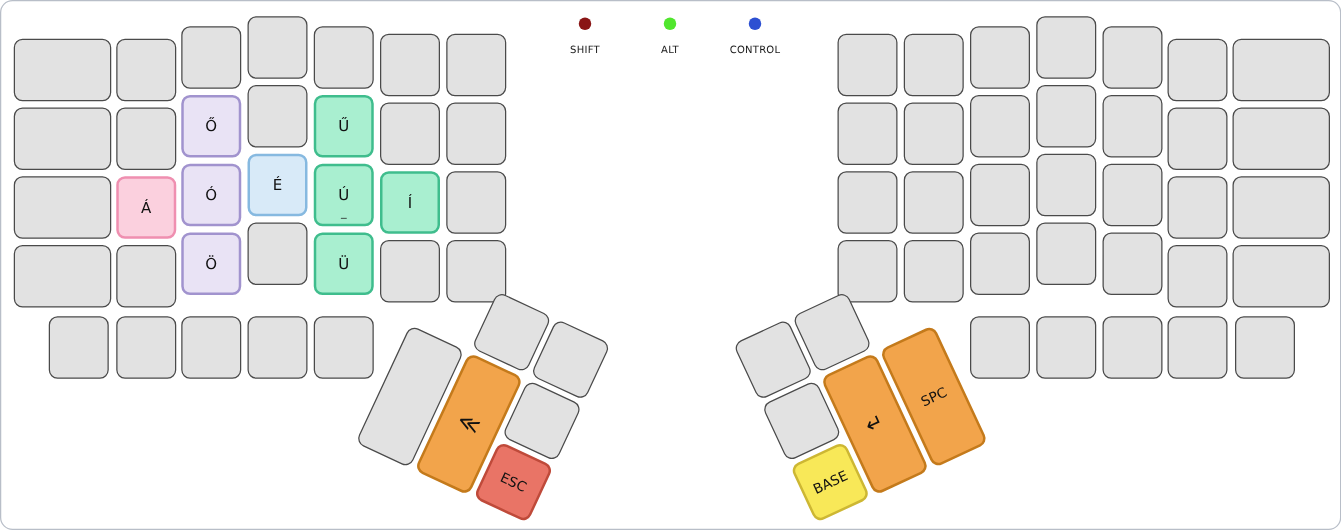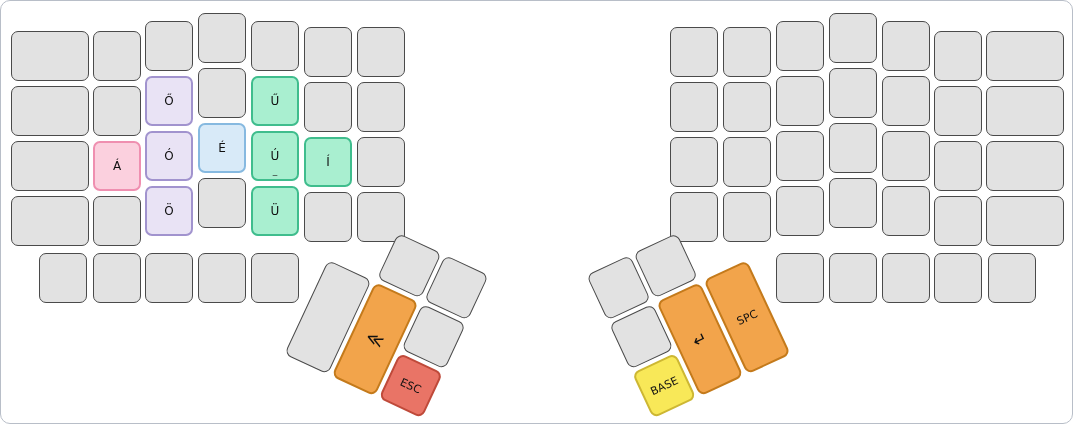--- a/index.html
+++ b/index.html
@@ -20,20 +20,34 @@
   .legend{position:absolute;top:13px;left:445px;display:flex;gap:24px;}
   .legend-item{display:flex;flex-direction:column;align-items:center;width:44px;}
   .dot{width:10px;height:10px;border-radius:50%;background:#888;}
   .legend-label{margin-top:11px;font-size:8px;color:#1a1a1a;letter-spacing:.2px;white-space:nowrap;}
 </style>
 </head>
 <body>
 
 <div class="canvas">
 
+  <div class="legend">
+    <div class="legend-item">
+      <span class="dot" style="background: rgb(138, 22, 22);"></span>
+      <span class="legend-label">SHIFT</span>
+    </div>
+    <div class="legend-item">
+      <span class="dot" style="background: rgb(81, 230, 46);"></span>
+      <span class="legend-label">ALT</span>
+    </div>
+    <div class="legend-item">
+      <span class="dot" style="background: rgb(45, 80, 210);"></span>
+      <span class="legend-label">CONTROL</span>
+    </div>
+  </div>
 
   <div class="half">
       <div class="key" style="left: 10px; top: 30px; width: 78px; height: 50px; background: rgb(226, 226, 226); border-color: rgb(74, 74, 74);"></div>
       <div class="key" style="left: 10px; top: 85px; width: 78px; height: 50px; background: rgb(226, 226, 226); border-color: rgb(74, 74, 74);"></div>
       <div class="key" style="left: 10px; top: 140px; width: 78px; height: 50px; background: rgb(226, 226, 226); border-color: rgb(74, 74, 74);"></div>
       <div class="key" style="left: 10px; top: 195px; width: 78px; height: 50px; background: rgb(226, 226, 226); border-color: rgb(74, 74, 74);"></div>
       <div class="key" style="left: 92px; top: 30px; width: 48px; height: 50px; background: rgb(226, 226, 226); border-color: rgb(74, 74, 74);"></div>
       <div class="key" style="left: 92px; top: 85px; width: 48px; height: 50px; background: rgb(226, 226, 226); border-color: rgb(74, 74, 74);"></div>
       <div class="key colored" style="left: 92px; top: 140px; width: 48px; height: 50px; background: rgb(251, 208, 222); border-color: rgb(239, 143, 176);">
         <span>Á</span>

